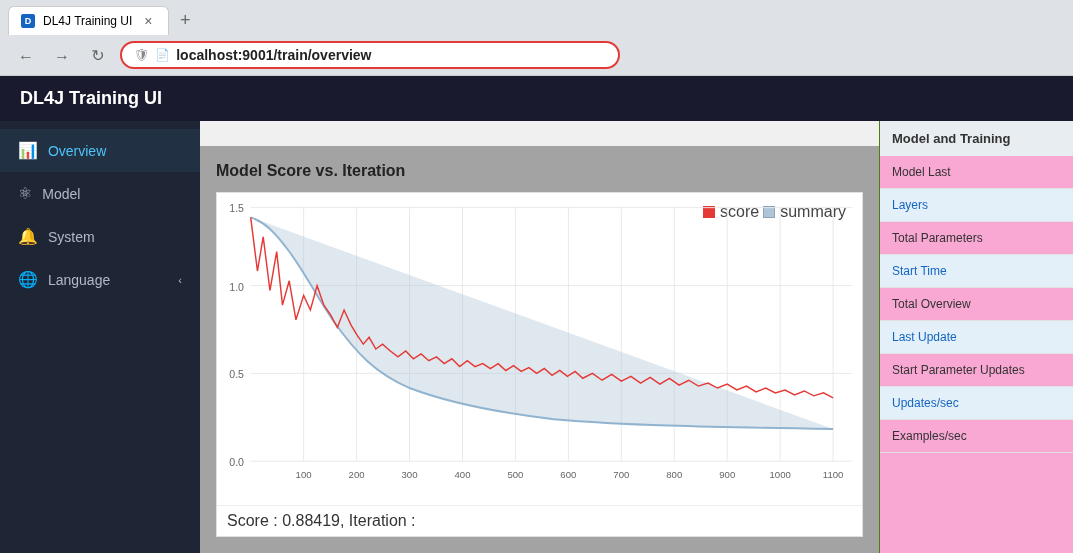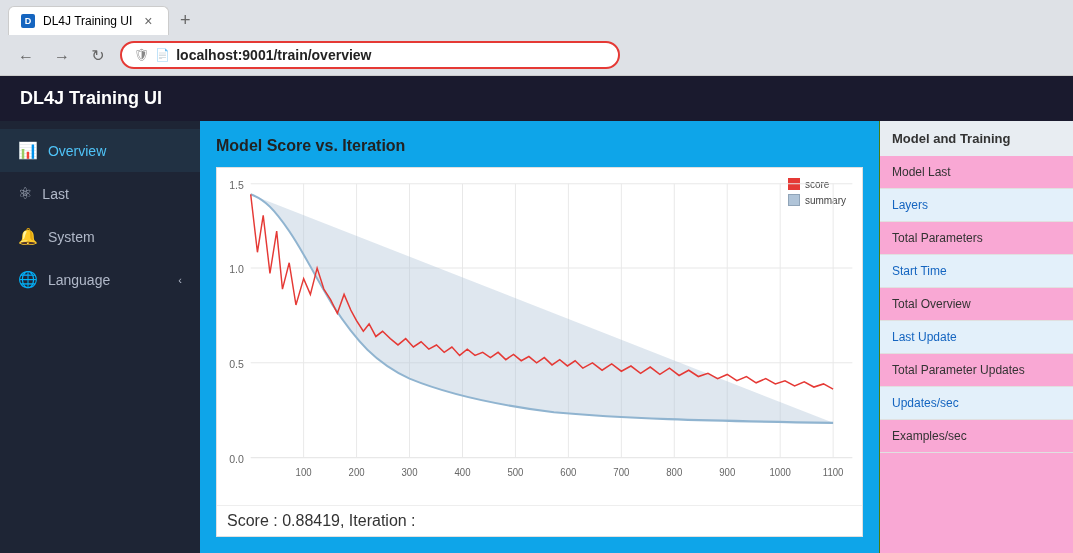--- a/index.html
+++ b/index.html
@@ -113,48 +113,48 @@
     .sidebar-item.active {
       color: #4fc3f7;
       background: rgba(79,195,247,0.08);
     }
     .sidebar-icon { font-size: 16px; }
     .sidebar-item .chevron { margin-left: auto; font-size: 11px; }
 
     
     .main-content {
       flex: 1;
-      background: #0ea5e9;
+      background: #a3a3a3;
       overflow: hidden;
       display: flex;
       flex-direction: column;
       padding: 16px;
+      margin-top: 25px;
     }
     .chart-title {
       font-size: 16px;
       font-weight: bold;
       color: #222;
       margin-bottom: 12px;
     }
     .chart-area {
       background: #fff;
       border: 1px solid #e0e0e0;
       flex: 1;
       position: relative;
       display: flex;
       flex-direction: column;
     }
     .chart-legend {
       position: absolute;
       top: 10px;
       right: 16px;
       display: flex;
-      flex-direction: column;
       gap: 4px;
-      font-size: 10px;
+      font-size: 16px;
       color: #444;
     }
     .legend-item { display: flex; align-items: center; gap: 5px; }
     .legend-color-score { width: 12px; height: 12px; background: #e53935; }
     .legend-color-summary { width: 12px; height: 12px; background: #b0c4d8; border: 1px solid #90a4b8; }
     .chart-bottom {
       padding: 6px 10px;
       font-size: 16px;
       color: #333;
       border-top: 1px solid #eee;
@@ -227,21 +227,21 @@
   </div>
   <div class="app-body">
 
     <div class="sidebar">
       <div class="sidebar-item active">
         <span class="sidebar-icon">📊</span>
         <span>Overview</span>
       </div>
       <div class="sidebar-item">
         <span class="sidebar-icon">⚛</span>
-        <span>Last</span>
+        <span>Model</span>
       </div>
       <div class="sidebar-item">
         <span class="sidebar-icon">🔔</span>
         <span>System</span>
       </div>
       <div class="sidebar-item">
         <span class="sidebar-icon">🌐</span>
         <span>Language</span>
         <span class="chevron">‹</span>
       </div>
@@ -311,19 +311,19 @@
     </div>
 
     <div class="right-panel">
       <div class="right-panel-header">Model and Training</div>
       <div class="right-panel-item">Model Last</div>
       <div class="right-panel-item highlight">Layers</div>
       <div class="right-panel-item">Total Parameters</div>
       <div class="right-panel-item highlight">Start Time</div>
       <div class="right-panel-item">Total Overview</div>
       <div class="right-panel-item highlight">Last Update</div>
-      <div class="right-panel-item">Total Parameter Updates</div>
+      <div class="right-panel-item">Start Parameter Updates</div>
       <div class="right-panel-item highlight">Updates/sec</div>
       <div class="right-panel-item">Examples/sec</div>
     </div>
 
   </div>
 </div>
 
 </body></html>

